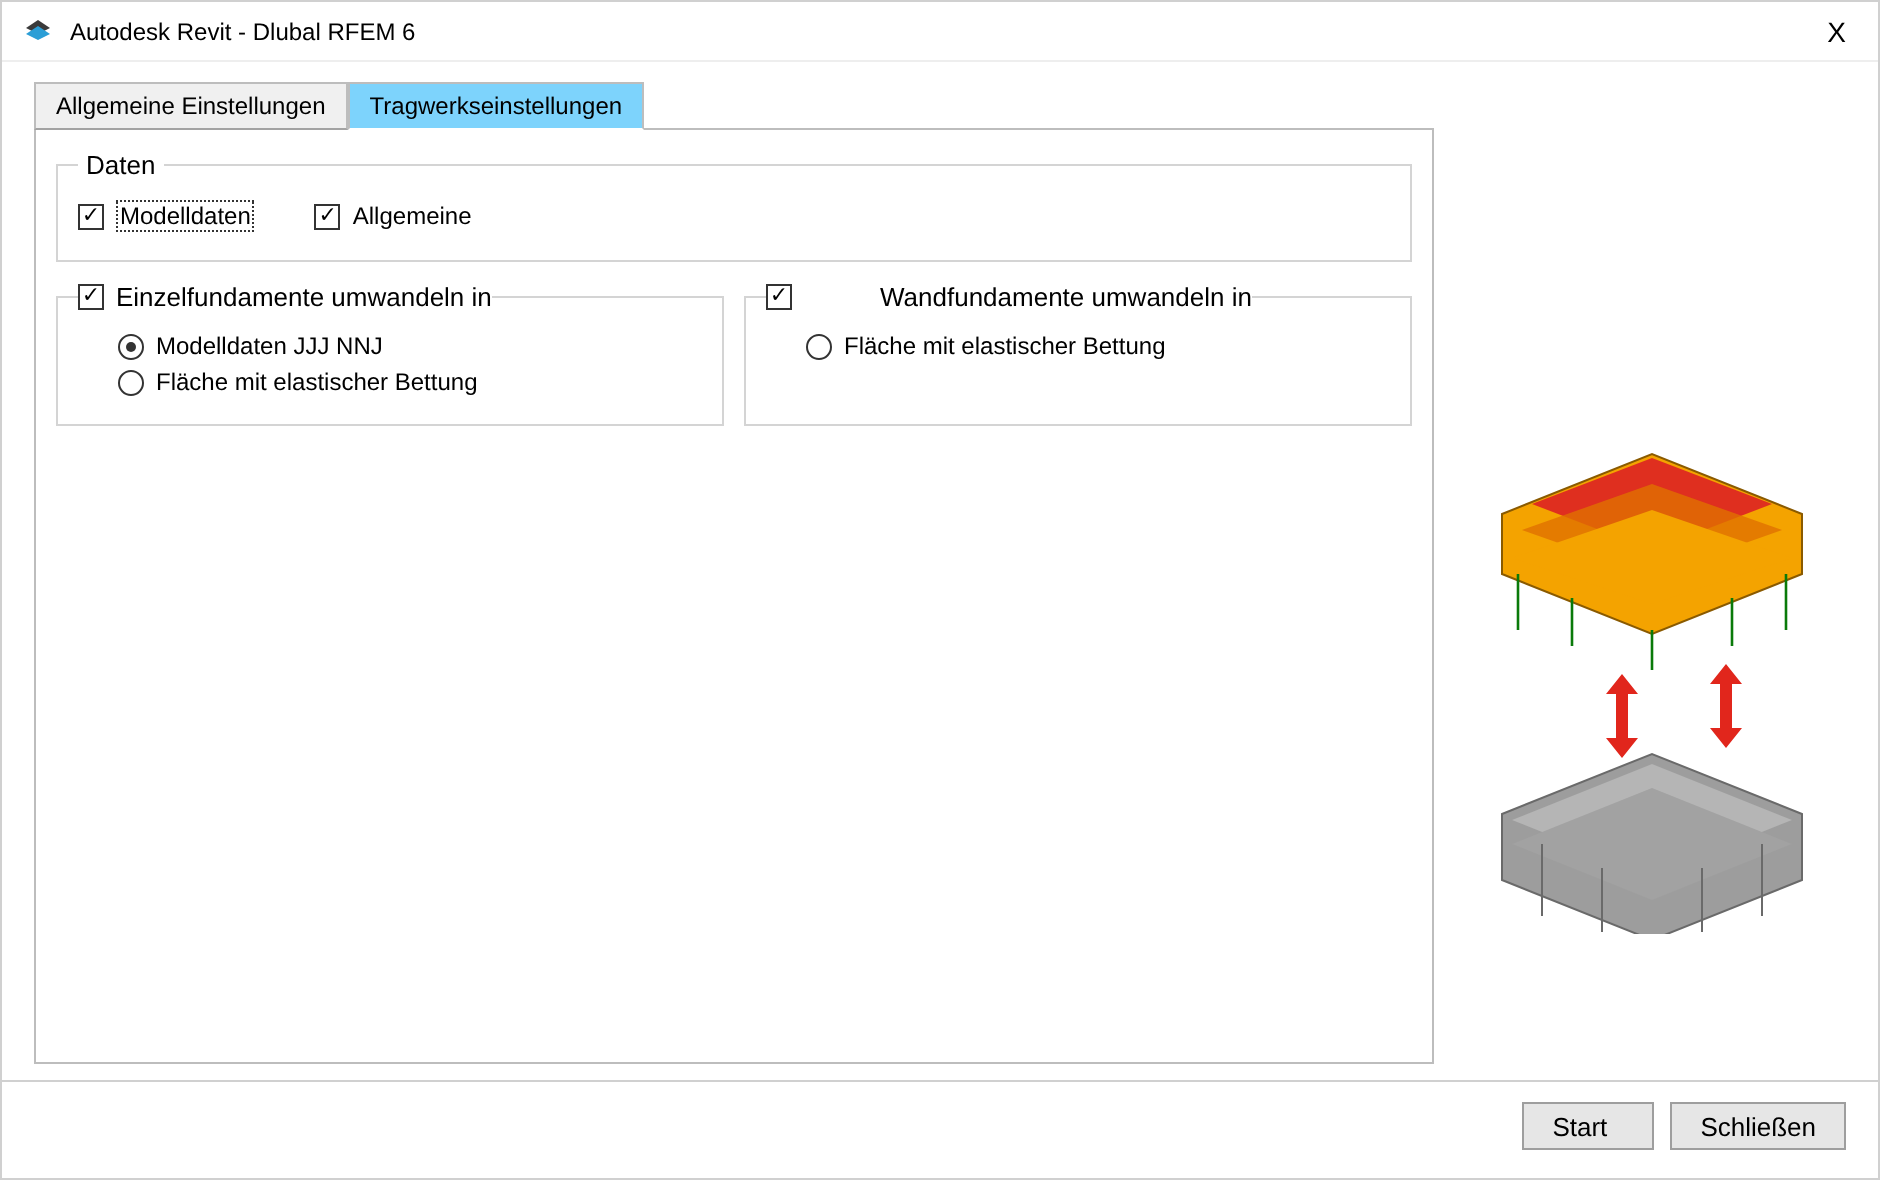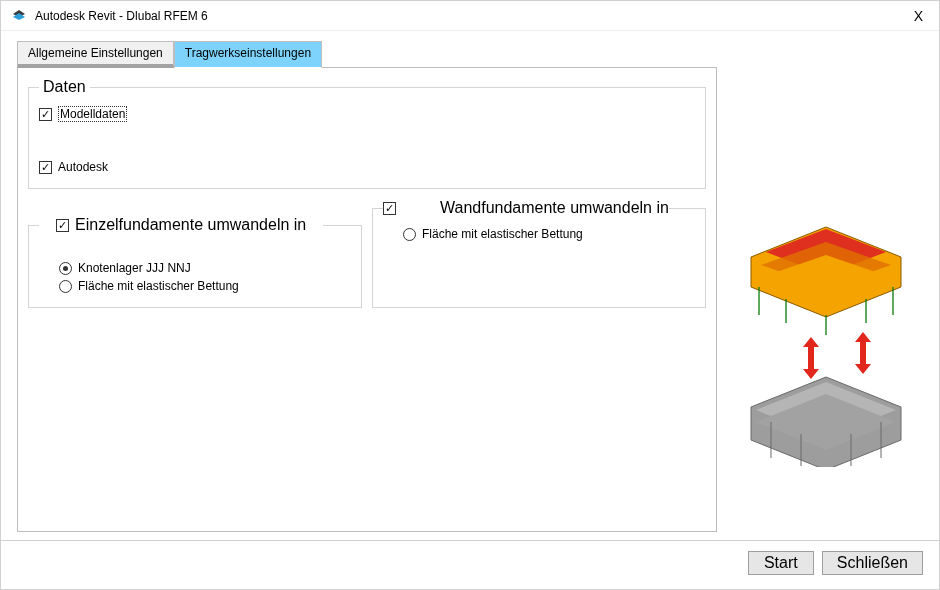--- a/index.html
+++ b/index.html
@@ -63,36 +63,36 @@
     border: 1px solid #bdbdbd;
     background: #f0f0f0;
     font-size: 12px;
     margin-right: 0;
   }
   .tab.active {
     background: #7dd3fc;
     border-bottom: 1px solid #fff;
   }
   .tab:not(.active) {
-    border-bottom: 4px solid #a3a3a3;
+    border-bottom: 1px solid #a3a3a3;
   }
   .tab-content {
     border: 1px solid #bdbdbd;
     flex: 1;
     padding: 8px 10px;
     position: relative;
   }
   fieldset.group {
     border: 1px solid #d4d4d4;
     margin: 2px 0 8px 0;
     padding: 6px 10px 10px 10px;
     position: relative;
   }
   fieldset.group > legend {
-    font-size: 16px;
+    font-size: 13px;
     padding: 0 4px;
   }
   .row-flex { display: flex; gap: 40px; }
   .checkbox-line, .radio-line {
     display: flex; align-items: center;
     gap: 6px;
     margin: 4px 0;
   }
   .radio-group { padding-left: 20px; }
   .cb, .rb {
@@ -127,25 +127,25 @@
     border-top: 1px solid #d0d0d0;
     display: flex; justify-content: flex-end;
     padding: 10px 16px 14px 16px;
     gap: 8px;
   }
   .btn {
     min-width: 66px;
     height: 24px;
     border: 1px solid #9e9e9e;
     background: #e6e6e6;
-    font-size: 16px;
+    font-size: 13px;
     padding: 0 14px;
     display: inline-flex;
     align-items: center;
-    justify-content: center;
+    justify-content: flex-start;
   }
   .two-cols {
     display: flex; gap: 10px;
   }
   .two-cols > fieldset { flex: 1; }
 </style>
 </head>
 <body>
 
 <div class="window">
@@ -171,44 +171,44 @@
           </div>
           <div class="tab active">
             <span>Tragwerkseinstellungen</span>
           </div>
         </div>
 
         <div class="tab-content">
 
           <fieldset class="group">
             <legend>Daten</legend>
-            <div class="row-flex" style="gap:30px;flex-direction:column;">
+            <div class="row-flex" style="gap:30px;">
               <div class="checkbox-line">
                 <span class="cb checked"></span>
                 <span class="dotted">Modelldaten</span>
               </div>
               <div class="checkbox-line">
                 <span class="cb checked"></span>
-                <span>Autodesk</span>
+                <span>Allgemeine</span>
               </div>
             </div>
           </fieldset>
 
           <div class="two-cols">
             <fieldset class="group">
               <legend style="padding:0;">
-                <span class="checkbox-line" style="margin:17px;">
+                <span class="checkbox-line" style="margin:0;">
                   <span class="cb checked"></span>
                   <span>Einzelfundamente umwandeln in</span>
                 </span>
               </legend>
               <div class="radio-group">
                 <div class="radio-line">
                   <span class="rb checked"></span>
-                  <span>Knotenlager JJJ NNJ</span>
+                  <span>Modelldaten JJJ NNJ</span>
                 </div>
                 <div class="radio-line">
                   <span class="rb"></span>
                   <span>Fläche mit elastischer Bettung</span>
                 </div>
               </div>
             </fieldset>
 
             <fieldset class="group">
               <legend style="padding:0;">

